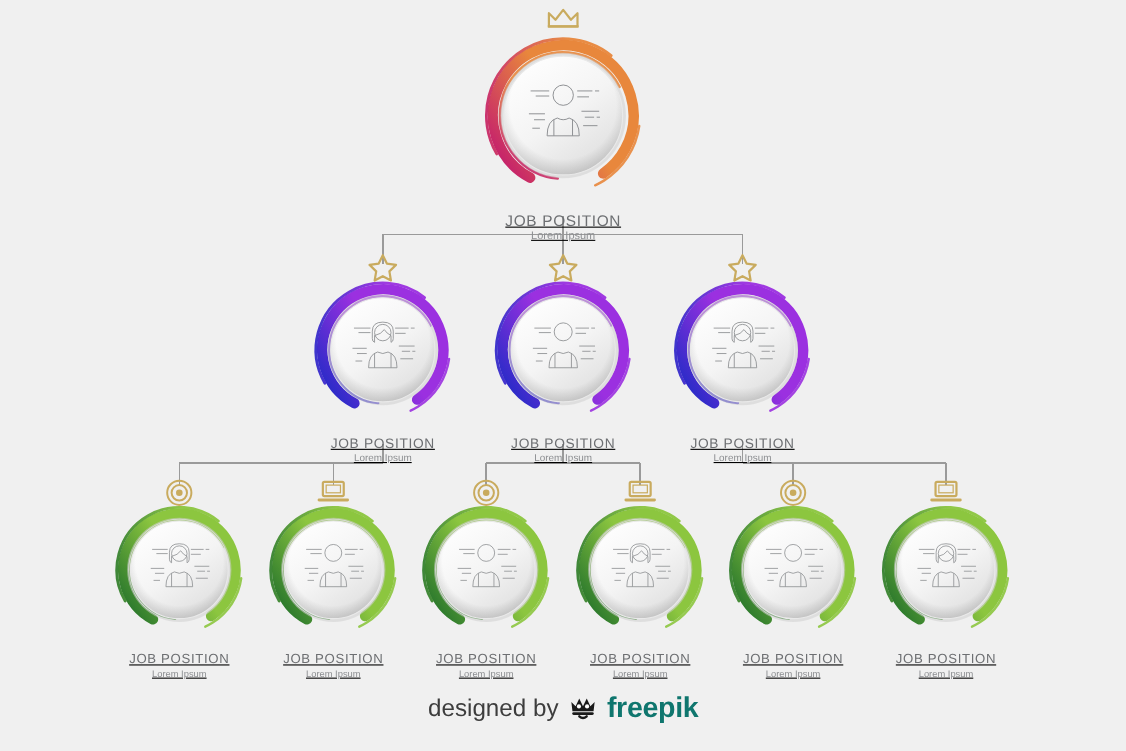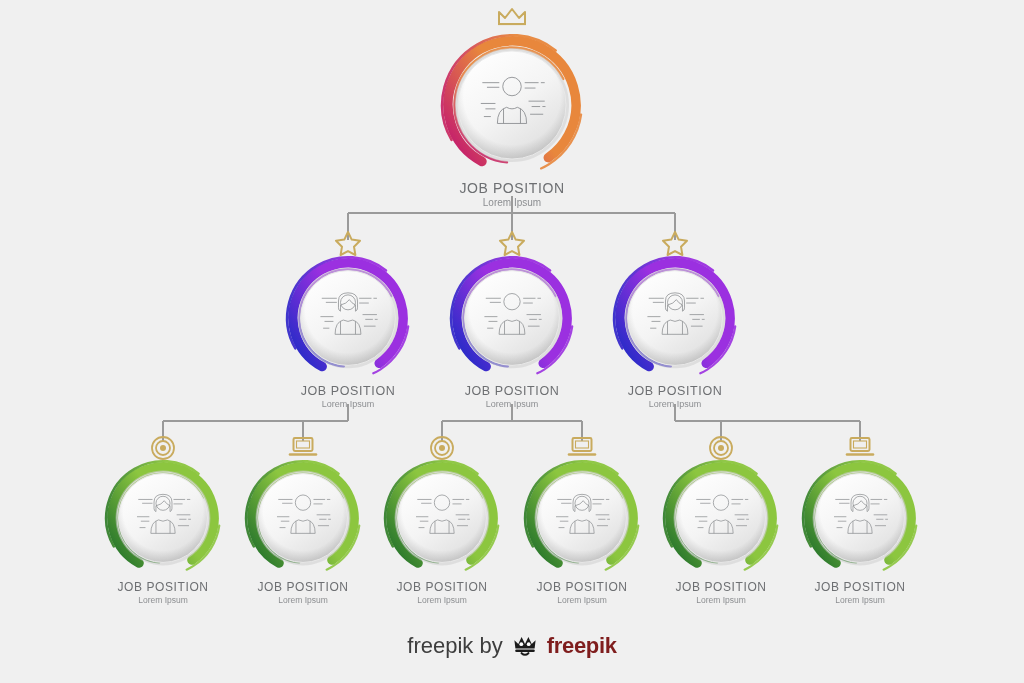--- a/index.html
+++ b/index.html
@@ -51,21 +51,21 @@
   
   .tip-icon {
     position: absolute;
     left: 50%;
     transform: translateX(-50%);
     z-index: 6;
     line-height: 0;
   }
 
   
-  .label-block { margin-top: 2px; }
+  .label-block { margin-top: 14px; text-decoration: underline; }
 
   .job-title {
     color: #6d6f72;
     letter-spacing: 0.6px;
     font-weight: 400;
     white-space: nowrap;
   }
 
   .job-sub {
     color: #8c8e91;
@@ -94,22 +94,22 @@
     gap: 9px;
   }
 
   #footer .fp-text {
     font-size: 22px;
     color: #3d3d3d;
     font-weight: 400;
   }
 
   #footer .fp-brand {
-    font-size: 22px;
-    color: #7f1d1d;
+    font-size: 26px;
+    color: #0f766e;
     font-weight: 700;
     letter-spacing: -0.3px;
   }
 
   #footer .fp-logo { line-height: 0; }
 </style>
 </head>
 <body>
 
 <div id="stage">
@@ -843,21 +843,21 @@
        </span>
      </div>
      <div class="label-block">
        <div class="job-title">JOB POSITION</div>
        <div class="job-sub">Lorem Ipsum</div>
      </div>
       </div>
     </div>
 
   <div id="footer">
-    <span class="fp-text">freepik by</span>
+    <span class="fp-text">designed by</span>
     <span class="fp-logo">
       <svg width="26" height="24" viewBox="0 0 26 24" aria-hidden="true">
         <path d="M2.4 6.2 L6.3 10.0 L9.6 3.0 L13 10.0 L16.4 3.0 L19.7 10.0 L23.6 6.2
                  L22.6 14.5 L3.4 14.5 Z" fill="#1a1a1a"></path>
         <rect x="3.2" y="15.4" width="19.6" height="2.6" rx="1.3" fill="#1a1a1a"></rect>
         <circle cx="9.3" cy="10.2" r="1.9" fill="#ffffff"></circle>
         <circle cx="16.7" cy="10.2" r="1.9" fill="#ffffff"></circle>
         <path d="M9.6 19.2 q3.4 3.1 6.8 0" stroke="#1a1a1a" stroke-width="2.1" fill="none" stroke-linecap="round"></path>
       </svg>
     </span>

